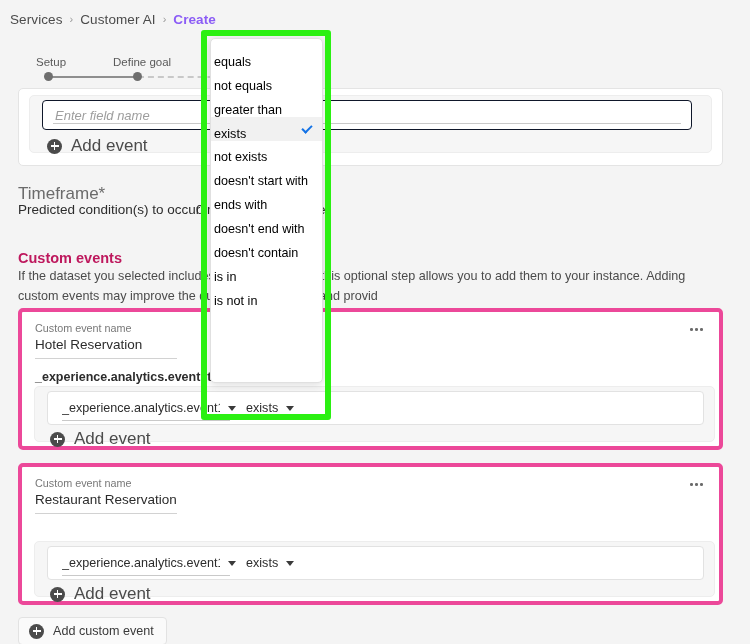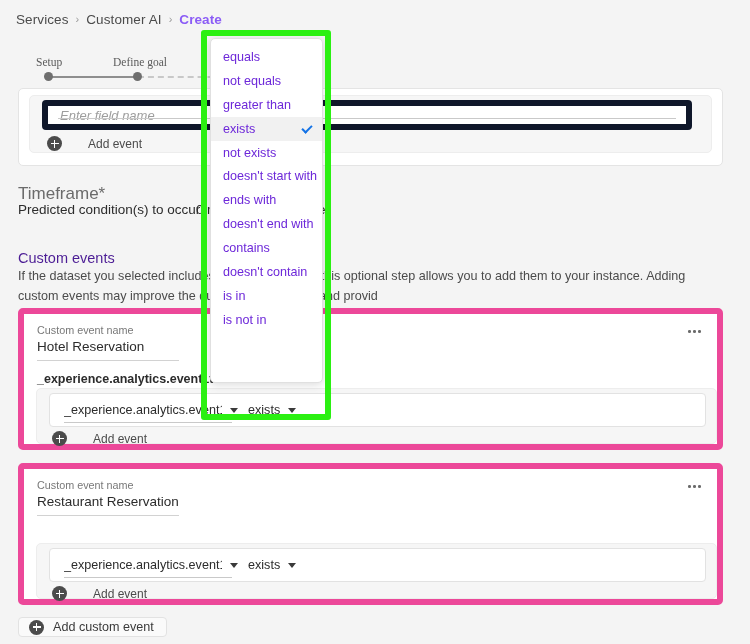--- a/index.html
+++ b/index.html
@@ -10,30 +10,30 @@
     background: #f4f4f4;
     font-family: "Liberation Sans", sans-serif;
     color: #2c2c2c;
     -webkit-font-smoothing: antialiased;
   }
   #root { position: relative; width: 750px; height: 644px; }
 
   
   .breadcrumb {
     position: absolute; top: 0; left: 0; width: 750px; height: 38px;
-    display: flex; align-items: center; padding-left: 16px;
+    display: flex; align-items: center; padding-left: 10px;
     background: #f4f4f4; font-size: 13.5px;
   }
   .crumb { color: #4b4b4b; letter-spacing: .1px; }
   .crumb.current { color: #8b5cf6; font-weight: 700; }
   .crumb-sep { color: #9a9a9a; margin: 0 7px; font-size: 11px; }
 
   
   .stepper {
-    position: absolute; top: 44px; left: 0; width: 750px; height: 44px; font-family: Liberation Serif, serif;
+    position: absolute; top: 44px; left: 0; width: 750px; height: 44px;
   }
   .step { position: absolute; top: 12px; font-size: 11.5px; color: #5a5a5a; }
   .step-s1 { left: 36px; }
   .step-s2 { left: 113px; }
   .step-s3 { left: 220px; }
   .track { position: absolute; top: 32px; height: 2px; }
   .track-solid { left: 48px; width: 89px; background: #8e8e8e; }
   .track-dash {
     left: 138px; width: 145px; height: 0;
     border-top: 2px dashed #c8c8c8;
@@ -53,32 +53,32 @@
   }
   .panel-top { left: 18px; top: 88px; width: 705px; height: 78px; }
 
   .inner-box {
     position: absolute; background: #f6f6f6; border: 1px solid #ededed;
     border-radius: 5px;
   }
 
   .field-underline {
     position: absolute; background: #fff; border-radius: 4px;
-    border: 6px solid #0f172a;
+    border: 1px solid #0f172a;
     display: flex; align-items: center;
   }
   .field-underline::after {
     content: ""; position: absolute; left: 10px; right: 10px; bottom: 5px;
     height: 1px; background: #c9c9c9;
   }
   .ph { font-size: 13px; color: #9e9e9e; font-style: italic; padding-left: 12px; }
 
   .add-row {
-    position: absolute; display: flex; align-items: center; gap: 26px;
-    font-size: 12px; color: #4b4b4b; cursor: pointer;
+    position: absolute; display: flex; align-items: center; gap: 9px;
+    font-size: 17px; color: #4b4b4b; cursor: pointer;
   }
   .plus-ico {
     width: 15px; height: 15px; border-radius: 50%; background: #4b4b4b;
     position: relative; flex: none;
   }
   .plus-ico::before, .plus-ico::after {
     content: ""; position: absolute; background: #fff;
   }
   .plus-ico::before { left: 3.5px; right: 3.5px; top: 6.9px; height: 1.6px; }
   .plus-ico::after { top: 3.5px; bottom: 3.5px; left: 6.7px; width: 1.6px; }
@@ -107,31 +107,31 @@
   .tf-right-bits {
     position: absolute; top: 202px; font-size: 13.5px; color: #2c2c2c;
     white-space: nowrap;
   }
   .tf-bit-a { left: 196px; }
   .tf-bit-b { left: 318px; }
 
   
   .sec-title {
     position: absolute; left: 18px; top: 250px;
-    font-size: 14.5px; font-weight: 400; color: #4c1d95;
+    font-size: 14.5px; font-weight: 700; color: #be185d;
   }
   .sec-desc {
     position: absolute; left: 18px; top: 266px; width: 690px;
     font-size: 12.6px; line-height: 20px; color: #4b4b4b;
   }
 
   
   .ev-card {
     position: absolute; left: 18px; width: 705px;
-    background: #fff; border: 6px solid #ec4899; border-radius: 5px;
+    background: #fff; border: 4px solid #ec4899; border-radius: 5px;
   }
   .ev-card-1 { top: 308px; height: 142px; }
   .ev-card-2 { top: 463px; height: 142px; }
 
   .cen-label {
     position: absolute; left: 13px; top: 10px;
     font-size: 10.8px; color: #787878;
   }
   .cen-value {
     position: absolute; left: 13px; top: 25px;
@@ -183,41 +183,41 @@
     border-right: 4.5px solid transparent; border-top: 5px solid #3a3a3a;
     flex: none;
   }
   .ev-add {
     position: absolute; left: 28px; top: 117px;
   }
 
   
   .add-custom-btn {
     position: absolute; left: 18px; top: 617px;
-    height: 20px; padding: 0 12px 0 10px;
+    height: 28px; padding: 0 12px 0 10px;
     background: #fafafa; border: 1px solid #e2e2e2; border-radius: 4px;
     display: flex; align-items: center; gap: 9px;
     font-size: 12.6px; color: #3a3a3a; cursor: pointer;
   }
 
   
   .hl-box {
     position: absolute; left: 201px; top: 30px; width: 130px; height: 390px;
     border: 6px solid #2bf012; border-radius: 3px; pointer-events: none;
     z-index: 40;
   }
   .dropdown {
     position: absolute; left: 210px; top: 38px; width: 113px; height: 345px;
     background: #fff; border: 1px solid #e0e0e0; border-radius: 5px;
     box-shadow: 0 2px 9px rgba(0,0,0,.14);
     z-index: 30; padding: 6px 0; overflow: hidden;
   }
   .dd-item {
-    position: relative; height: 23.9px; display: flex; align-items: center;
-    padding: 0 8px 0 12px; font-size: 12.6px; color: #6d28d9;
+    position: relative; height: 23.9px; display: flex; align-items: flex-end;
+    padding: 0 8px 0 3px; font-size: 12.6px; color: #000000;
     white-space: nowrap; cursor: pointer;
   }
   .dd-item.selected { background: #f1f1f1; }
   .dd-check {
     position: absolute; right: 10px; top: 50%; width: 10px; height: 6px;
     margin-top: -4px;
     border-left: 2px solid #1473e6; border-bottom: 2px solid #1473e6;
     transform: rotate(-45deg);
   }
 </style>
@@ -359,23 +359,20 @@
       <div class="dd-item">
         <span>doesn't start with</span>
       </div>
       <div class="dd-item">
         <span>ends with</span>
       </div>
       <div class="dd-item">
         <span>doesn't end with</span>
       </div>
       <div class="dd-item">
-        <span>contains</span>
-      </div>
-      <div class="dd-item">
         <span>doesn't contain</span>
       </div>
       <div class="dd-item">
         <span>is in</span>
       </div>
       <div class="dd-item">
         <span>is not in</span>
       </div>
     </div>
 

